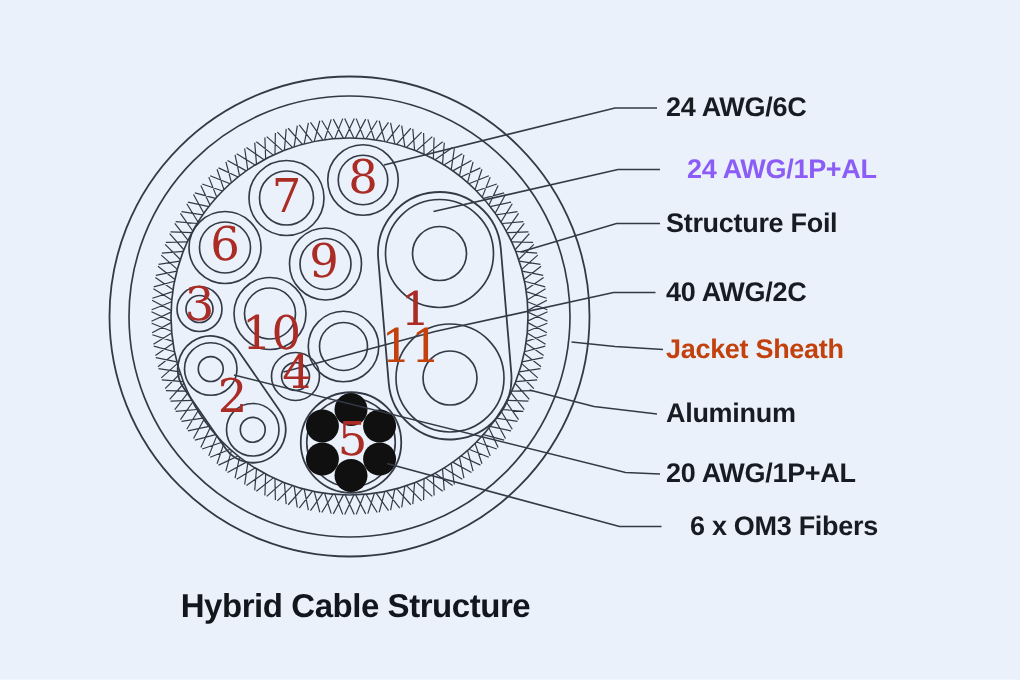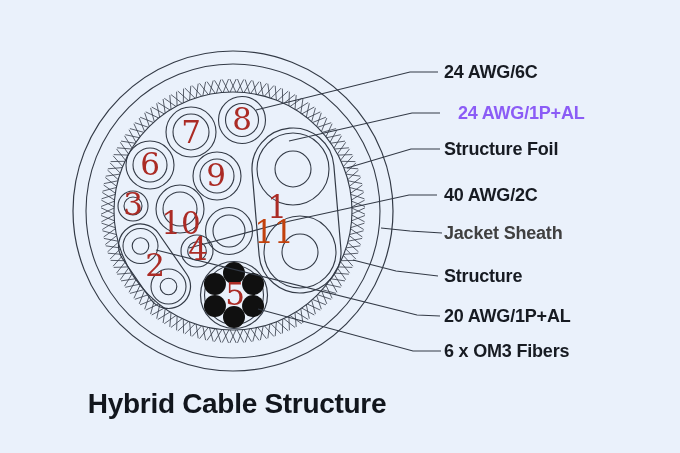--- a/index.html
+++ b/index.html
@@ -3,21 +3,21 @@
 <meta charset="utf-8">
 <style>
   html,body{margin:0;padding:0;}
   body{font-family:"Liberation Sans",sans-serif;}
   .stage{position:relative;width:680px;height:453px;overflow:hidden;}
   .stage svg{position:absolute;left:0;top:0;}
   .lbl{position:absolute;transform:translateY(-50%);font-size:18px;font-weight:700;
        letter-spacing:-0.2px;white-space:nowrap;}
   .num{position:absolute;transform:translate(-50%,-50%);font-family:"DejaVu Serif",serif;
        font-size:31px;line-height:1;white-space:nowrap;}
-  .caption{position:absolute;transform:translate(-50%,-50%);font-size:28px;font-weight:700;
+  .caption{position:absolute;transform:translate(-50%,-50%);font-size:22px;font-weight:700;
        letter-spacing:-0.3px;white-space:nowrap;}
 </style>
 <title>Hybrid Cable Structure</title></head>
 <body>
 
 <div class="stage" id="stage" style="background: rgb(234, 241, 251);">
   <svg id="cable-svg" width="680" height="453" viewBox="0 0 680 453">
       <circle cx="233" cy="211" r="160" fill="none" stroke="#333a46" stroke-width="1.2"></circle>
       <circle cx="233" cy="211" r="147" fill="none" stroke="#333a46" stroke-width="1.1"></circle>
       <path d="M 352.0 208.1 L 365.0 214.2 M 352.0 213.9 L 365.0 207.8 M 351.9 215.1 L 364.6 221.8 M 351.6 220.8 L 364.9 215.5 M 351.5 222.0 L 363.7 229.5 M 350.8 227.6 L 364.4 223.2 M 350.7 228.8 L 362.4 237.0 M 349.7 234.5 L 363.5 230.8 M 349.4 235.7 L 360.7 244.5 M 348.1 241.2 L 362.1 238.4 M 347.8 242.4 L 358.5 251.9 M 346.1 247.9 L 360.3 245.8 M 345.8 249.0 L 355.9 259.1 M 343.8 254.4 L 358.1 253.2 M 343.4 255.5 L 352.9 266.2 M 341.1 260.7 L 355.4 260.4 M 340.6 261.8 L 349.5 273.1 M 338.0 266.9 L 352.3 267.4 M 337.5 268.0 L 345.7 279.7 M 334.6 273.0 L 348.9 274.2 M 334.0 274.0 L 341.5 286.2 M 330.8 278.8 L 345.0 280.9 M 330.1 279.8 L 337.0 292.3 M 326.7 284.3 L 340.7 287.3 M 326.0 285.3 L 332.1 298.3 M 322.3 289.7 L 336.1 293.4 M 321.5 290.6 L 326.8 303.9 M 317.6 294.7 L 331.2 299.3 M 316.7 295.6 L 321.3 309.2 M 312.6 299.5 L 325.9 304.8 M 311.7 300.3 L 315.4 314.1 M 307.3 304.0 L 320.3 310.1 M 306.3 304.7 L 309.3 318.7 M 301.8 308.1 L 314.3 315.0 M 300.8 308.8 L 302.9 323.0 M 296.0 312.0 L 308.2 319.5 M 295.0 312.6 L 296.2 326.9 M 290.0 315.5 L 301.7 323.7 M 288.9 316.0 L 289.4 330.3 M 283.8 318.6 L 295.1 327.5 M 282.7 319.1 L 282.4 333.4 M 277.5 321.4 L 288.2 330.9 M 276.4 321.8 L 275.2 336.1 M 271.0 323.8 L 281.1 333.9 M 269.9 324.1 L 267.8 338.3 M 264.4 325.8 L 273.9 336.5 M 263.2 326.1 L 260.4 340.1 M 257.7 327.4 L 266.5 338.7 M 256.5 327.7 L 252.8 341.5 M 250.8 328.7 L 259.0 340.4 M 249.6 328.8 L 245.2 342.4 M 244.0 329.5 L 251.5 341.7 M 242.8 329.6 L 237.5 342.9 M 237.1 329.9 L 243.8 342.6 M 235.9 330.0 L 229.8 343.0 M 230.1 330.0 L 236.2 343.0 M 228.9 329.9 L 222.2 342.6 M 223.2 329.6 L 228.5 342.9 M 222.0 329.5 L 214.5 341.7 M 216.4 328.8 L 220.8 342.4 M 215.2 328.7 L 207.0 340.4 M 209.5 327.7 L 213.2 341.5 M 208.3 327.4 L 199.5 338.7 M 202.8 326.1 L 205.6 340.1 M 201.6 325.8 L 192.1 336.5 M 196.1 324.1 L 198.2 338.3 M 195.0 323.8 L 184.9 333.9 M 189.6 321.8 L 190.8 336.1 M 188.5 321.4 L 177.8 330.9 M 183.3 319.1 L 183.6 333.4 M 182.2 318.6 L 170.9 327.5 M 177.1 316.0 L 176.6 330.3 M 176.0 315.5 L 164.3 323.7 M 171.0 312.6 L 169.8 326.9 M 170.0 312.0 L 157.8 319.5 M 165.2 308.8 L 163.1 323.0 M 164.2 308.1 L 151.7 315.0 M 159.7 304.7 L 156.7 318.7 M 158.7 304.0 L 145.7 310.1 M 154.3 300.3 L 150.6 314.1 M 153.4 299.5 L 140.1 304.8 M 149.3 295.6 L 144.7 309.2 M 148.4 294.7 L 134.8 299.3 M 144.5 290.6 L 139.2 303.9 M 143.7 289.7 L 129.9 293.4 M 140.0 285.3 L 133.9 298.3 M 139.3 284.3 L 125.3 287.3 M 135.9 279.8 L 129.0 292.3 M 135.2 278.8 L 121.0 280.9 M 132.0 274.0 L 124.5 286.2 M 131.4 273.0 L 117.1 274.2 M 128.5 268.0 L 120.3 279.7 M 128.0 266.9 L 113.7 267.4 M 125.4 261.8 L 116.5 273.1 M 124.9 260.7 L 110.6 260.4 M 122.6 255.5 L 113.1 266.2 M 122.2 254.4 L 107.9 253.2 M 120.2 249.0 L 110.1 259.1 M 119.9 247.9 L 105.7 245.8 M 118.2 242.4 L 107.5 251.9 M 117.9 241.2 L 103.9 238.4 M 116.6 235.7 L 105.3 244.5 M 116.3 234.5 L 102.5 230.8 M 115.3 228.8 L 103.6 237.0 M 115.2 227.6 L 101.6 223.2 M 114.5 222.0 L 102.3 229.5 M 114.4 220.8 L 101.1 215.5 M 114.1 215.1 L 101.4 221.8 M 114.0 213.9 L 101.0 207.8 M 114.0 208.1 L 101.0 214.2 M 114.1 206.9 L 101.4 200.2 M 114.4 201.2 L 101.1 206.5 M 114.5 200.0 L 102.3 192.5 M 115.2 194.4 L 101.6 198.8 M 115.3 193.2 L 103.6 185.0 M 116.3 187.5 L 102.5 191.2 M 116.6 186.3 L 105.3 177.5 M 117.9 180.8 L 103.9 183.6 M 118.2 179.6 L 107.5 170.1 M 119.9 174.1 L 105.7 176.2 M 120.2 173.0 L 110.1 162.9 M 122.2 167.6 L 107.9 168.8 M 122.6 166.5 L 113.1 155.8 M 124.9 161.3 L 110.6 161.6 M 125.4 160.2 L 116.5 148.9 M 128.0 155.1 L 113.7 154.6 M 128.5 154.0 L 120.3 142.3 M 131.4 149.0 L 117.1 147.8 M 132.0 148.0 L 124.5 135.8 M 135.2 143.2 L 121.0 141.1 M 135.9 142.2 L 129.0 129.7 M 139.3 137.7 L 125.3 134.7 M 140.0 136.7 L 133.9 123.7 M 143.7 132.3 L 129.9 128.6 M 144.5 131.4 L 139.2 118.1 M 148.4 127.3 L 134.8 122.7 M 149.3 126.4 L 144.7 112.8 M 153.4 122.5 L 140.1 117.2 M 154.3 121.7 L 150.6 107.9 M 158.7 118.0 L 145.7 111.9 M 159.7 117.3 L 156.7 103.3 M 164.2 113.9 L 151.7 107.0 M 165.2 113.2 L 163.1 99.0 M 170.0 110.0 L 157.8 102.5 M 171.0 109.4 L 169.8 95.1 M 176.0 106.5 L 164.3 98.3 M 177.1 106.0 L 176.6 91.7 M 182.2 103.4 L 170.9 94.5 M 183.3 102.9 L 183.6 88.6 M 188.5 100.6 L 177.8 91.1 M 189.6 100.2 L 190.8 85.9 M 195.0 98.2 L 184.9 88.1 M 196.1 97.9 L 198.2 83.7 M 201.6 96.2 L 192.1 85.5 M 202.8 95.9 L 205.6 81.9 M 208.3 94.6 L 199.5 83.3 M 209.5 94.3 L 213.2 80.5 M 215.2 93.3 L 207.0 81.6 M 216.4 93.2 L 220.8 79.6 M 222.0 92.5 L 214.5 80.3 M 223.2 92.4 L 228.5 79.1 M 228.9 92.1 L 222.2 79.4 M 230.1 92.0 L 236.2 79.0 M 235.9 92.0 L 229.8 79.0 M 237.1 92.1 L 243.8 79.4 M 242.8 92.4 L 237.5 79.1 M 244.0 92.5 L 251.5 80.3 M 249.6 93.2 L 245.2 79.6 M 250.8 93.3 L 259.0 81.6 M 256.5 94.3 L 252.8 80.5 M 257.7 94.6 L 266.5 83.3 M 263.2 95.9 L 260.4 81.9 M 264.4 96.2 L 273.9 85.5 M 269.9 97.9 L 267.8 83.7 M 271.0 98.2 L 281.1 88.1 M 276.4 100.2 L 275.2 85.9 M 277.5 100.6 L 288.2 91.1 M 282.7 102.9 L 282.4 88.6 M 283.8 103.4 L 295.1 94.5 M 288.9 106.0 L 289.4 91.7 M 290.0 106.5 L 301.7 98.3 M 295.0 109.4 L 296.2 95.1 M 296.0 110.0 L 308.2 102.5 M 300.8 113.2 L 302.9 99.0 M 301.8 113.9 L 314.3 107.0 M 306.3 117.3 L 309.3 103.3 M 307.3 118.0 L 320.3 111.9 M 311.7 121.7 L 315.4 107.9 M 312.6 122.5 L 325.9 117.2 M 316.7 126.4 L 321.3 112.8 M 317.6 127.3 L 331.2 122.7 M 321.5 131.4 L 326.8 118.1 M 322.3 132.3 L 336.1 128.6 M 326.0 136.7 L 332.1 123.7 M 326.7 137.7 L 340.7 134.7 M 330.1 142.2 L 337.0 129.7 M 330.8 143.2 L 345.0 141.1 M 334.0 148.0 L 341.5 135.8 M 334.6 149.0 L 348.9 147.8 M 337.5 154.0 L 345.7 142.3 M 338.0 155.1 L 352.3 154.6 M 340.6 160.2 L 349.5 148.9 M 341.1 161.3 L 355.4 161.6 M 343.4 166.5 L 352.9 155.8 M 343.8 167.6 L 358.1 168.8 M 345.8 173.0 L 355.9 162.9 M 346.1 174.1 L 360.3 176.2 M 347.8 179.6 L 358.5 170.1 M 348.1 180.8 L 362.1 183.6 M 349.4 186.3 L 360.7 177.5 M 349.7 187.5 L 363.5 191.2 M 350.7 193.2 L 362.4 185.0 M 350.8 194.4 L 364.4 198.8 M 351.5 200.0 L 363.7 192.5 M 351.6 201.2 L 364.9 206.5 M 351.9 206.9 L 364.6 200.2 " fill="none" stroke="#333a46" stroke-width="0.8"></path>
@@ -64,24 +64,24 @@
       <polyline points="438,276 396,271 353,260" fill="none" stroke="#333a46" stroke-width="1.1"></polyline>
       <polyline points="440,316 417,315 156,250" fill="none" stroke="#333a46" stroke-width="1.1"></polyline>
       <polyline points="441,351 413,351 258,309" fill="none" stroke="#333a46" stroke-width="1.1"></polyline>
     </svg>
 
   <div id="labels">
     <div class="lbl" style="left: 444px; top: 72px; color: rgb(23, 27, 34);">24 AWG/6C</div>
     <div class="lbl" style="left: 444px; top: 113px; color: #8b5cf6; margin-left: 14px;">24 AWG/1P+AL</div>
     <div class="lbl" style="left: 444px; top: 149px; color: rgb(23, 27, 34);">Structure Foil</div>
     <div class="lbl" style="left: 444px; top: 195px; color: rgb(23, 27, 34);">40 AWG/2C</div>
-    <div class="lbl" style="left: 444px; top: 233px; color: #404040;">Jacket Sheath</div>
-    <div class="lbl" style="left: 444px; top: 276px; color: rgb(23, 27, 34);">Structure</div>
+    <div class="lbl" style="left: 444px; top: 233px; color: #c2410c;">Jacket Sheath</div>
+    <div class="lbl" style="left: 444px; top: 276px; color: rgb(23, 27, 34);">Aluminum</div>
     <div class="lbl" style="left: 444px; top: 316px; color: rgb(23, 27, 34);">20 AWG/1P+AL</div>
-    <div class="lbl" style="left: 444px; top: 351px; color: rgb(23, 27, 34);">6 x OM3 Fibers</div>
+    <div class="lbl" style="left: 460px; top: 351px; color: rgb(23, 27, 34);">6 x OM3 Fibers</div>
   </div>
 
   <div class="caption" style="left: 237px; top: 404px; color: rgb(18, 22, 29);">Hybrid Cable Structure</div>
 <div class="num" style="left: 277px; top: 207px; color: rgb(171, 43, 37);">1</div>
     <div class="num" style="left: 155px; top: 265px; color: rgb(171, 43, 37);">2</div>
     <div class="num" style="left: 133px; top: 204px; color: rgb(171, 43, 37);">3</div>
     <div class="num" style="left: 198px; top: 249px; color: rgb(171, 43, 37);">4</div>
     <div class="num" style="left: 235px; top: 294px; color: rgb(171, 43, 37);">5</div>
     <div class="num" style="left: 150px; top: 164px; color: rgb(171, 43, 37);">6</div>
     <div class="num" style="left: 191px; top: 132px; color: rgb(171, 43, 37);">7</div>

